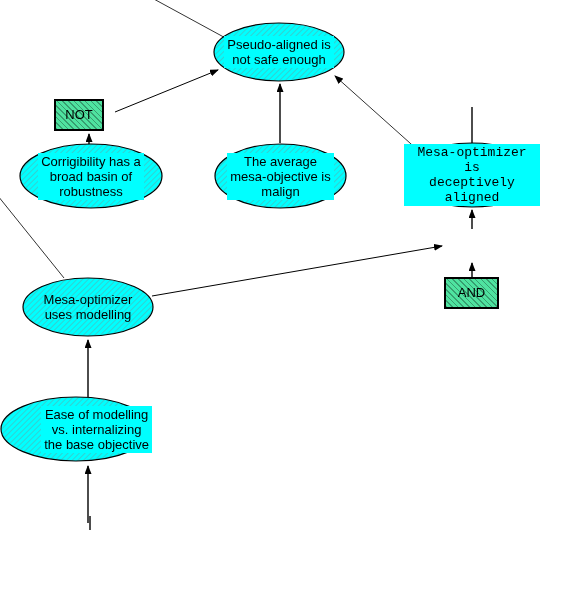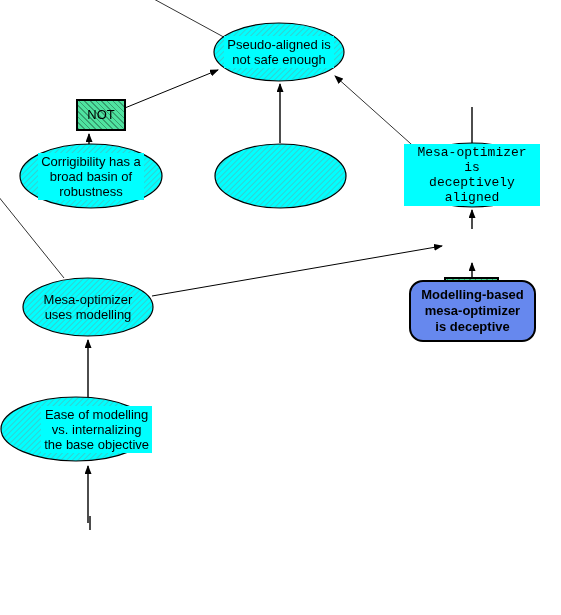--- a/index.html
+++ b/index.html
@@ -146,21 +146,21 @@
           <rect width="4" height="4" fill="#00ffff"></rect>
           <line x1="0" y1="0" x2="0" y2="4" stroke="#4fb8b8" stroke-width="1.3"></line>
         </pattern>
       </defs>
       <ellipse cx="66" cy="30" rx="65" ry="29" fill="url(#hatch-cyan-1)" stroke="#000000" stroke-width="1.2"></ellipse>
     </svg>
     <span class="ell-text">Pseudo-aligned is
 not safe enough</span>
   </div>
 
-  <div class="node gate-node" style="left:76px; top:99px; width:50px; height:32px;">
+  <div class="node gate-node" style="left:54px; top:99px; width:50px; height:32px;">
     <span class="gate-text">NOT</span>
   </div>
 
   <div class="node ellipse-node" style="left:19px; top:143px; width:144px; height:66px;">
     <svg class="ell-shape" viewBox="0 0 144 66" preserveAspectRatio="none" xmlns="http://www.w3.org/2000/svg">
       <defs>
         <pattern id="hatch-cyan-2" width="4" height="4" patternUnits="userSpaceOnUse" patternTransform="rotate(45)">
           <rect width="4" height="4" fill="#00ffff"></rect>
           <line x1="0" y1="0" x2="0" y2="4" stroke="#4fb8b8" stroke-width="1.3"></line>
         </pattern>
@@ -175,20 +175,23 @@
   <div class="node ellipse-node" style="left:214px; top:143px; width:133px; height:66px;">
     <svg class="ell-shape" viewBox="0 0 133 66" preserveAspectRatio="none" xmlns="http://www.w3.org/2000/svg">
       <defs>
         <pattern id="hatch-cyan-3" width="4" height="4" patternUnits="userSpaceOnUse" patternTransform="rotate(45)">
           <rect width="4" height="4" fill="#00ffff"></rect>
           <line x1="0" y1="0" x2="0" y2="4" stroke="#4fb8b8" stroke-width="1.3"></line>
         </pattern>
       </defs>
       <ellipse cx="66.5" cy="33" rx="65.5" ry="32" fill="url(#hatch-cyan-3)" stroke="#000000" stroke-width="1.2"></ellipse>
     </svg>
+    <span class="ell-text">The average
+mesa-objective is
+malign</span>
   </div>
 
   <div class="node ellipse-node" style="left:404px; top:142px; width:136px; height:66px;font-family:Liberation Mono, monospace;">
     <svg class="ell-shape" viewBox="0 0 136 66" preserveAspectRatio="none" xmlns="http://www.w3.org/2000/svg">
       <defs>
         <pattern id="hatch-cyan-4" width="4" height="4" patternUnits="userSpaceOnUse" patternTransform="rotate(45)">
           <rect width="4" height="4" fill="#00ffff"></rect>
           <line x1="0" y1="0" x2="0" y2="4" stroke="#4fb8b8" stroke-width="1.3"></line>
         </pattern>
       </defs>
@@ -196,25 +199,20 @@
     </svg>
     <span class="ell-text">Mesa-optimizer is
 deceptively
 aligned</span>
   </div>
 
   <div class="node gate-node" style="left:444px; top:229px; width:55px; height:32px;margin-top:48px;">
     <span class="gate-text">AND</span>
   </div>
 
-  <div class="node box-node" style="left:409px; top:280px; width:127px; height:62px;">
-    <span class="box-text">Modelling-based
-mesa-optimizer
-is deceptive</span>
-  </div>
 
   <div class="node ellipse-node" style="left:22px; top:277px; width:132px; height:60px;">
     <svg class="ell-shape" viewBox="0 0 132 60" preserveAspectRatio="none" xmlns="http://www.w3.org/2000/svg">
       <defs>
         <pattern id="hatch-cyan-5" width="4" height="4" patternUnits="userSpaceOnUse" patternTransform="rotate(45)">
           <rect width="4" height="4" fill="#00ffff"></rect>
           <line x1="0" y1="0" x2="0" y2="4" stroke="#4fb8b8" stroke-width="1.3"></line>
         </pattern>
       </defs>
       <ellipse cx="66" cy="30" rx="65" ry="29" fill="url(#hatch-cyan-5)" stroke="#000000" stroke-width="1.2"></ellipse>

